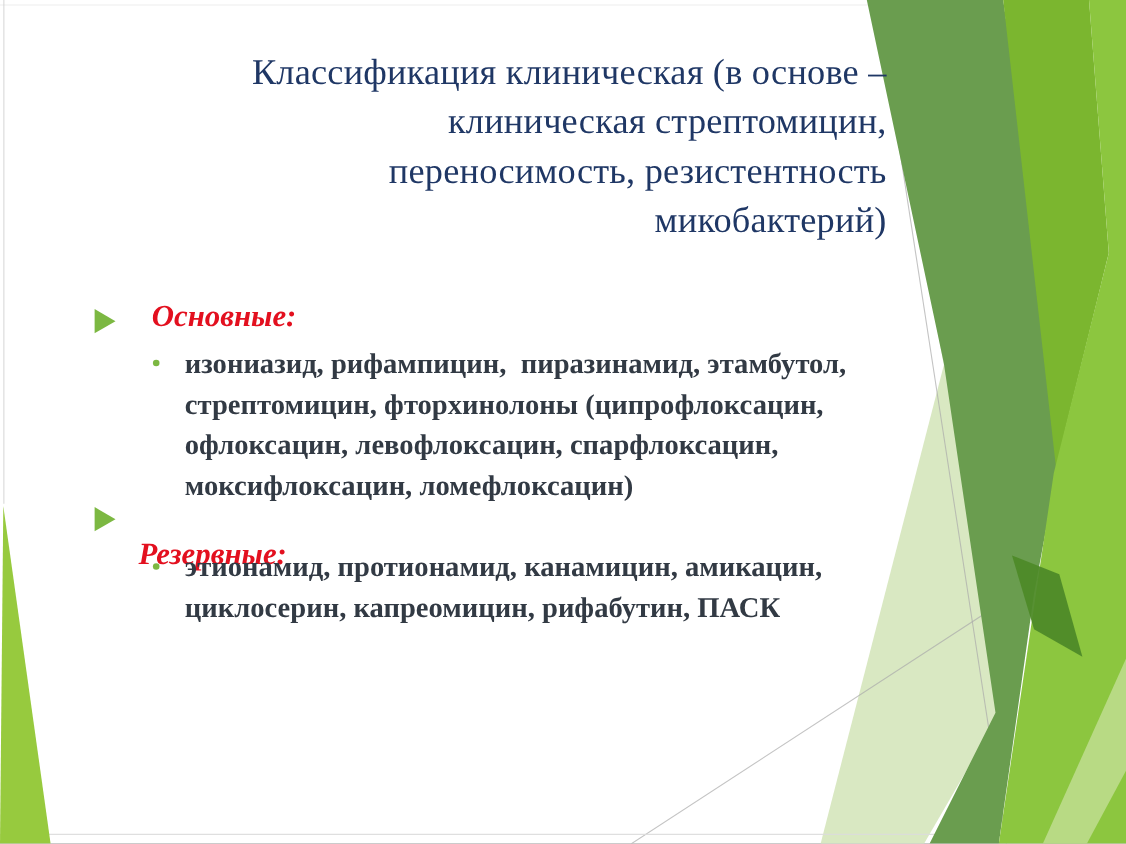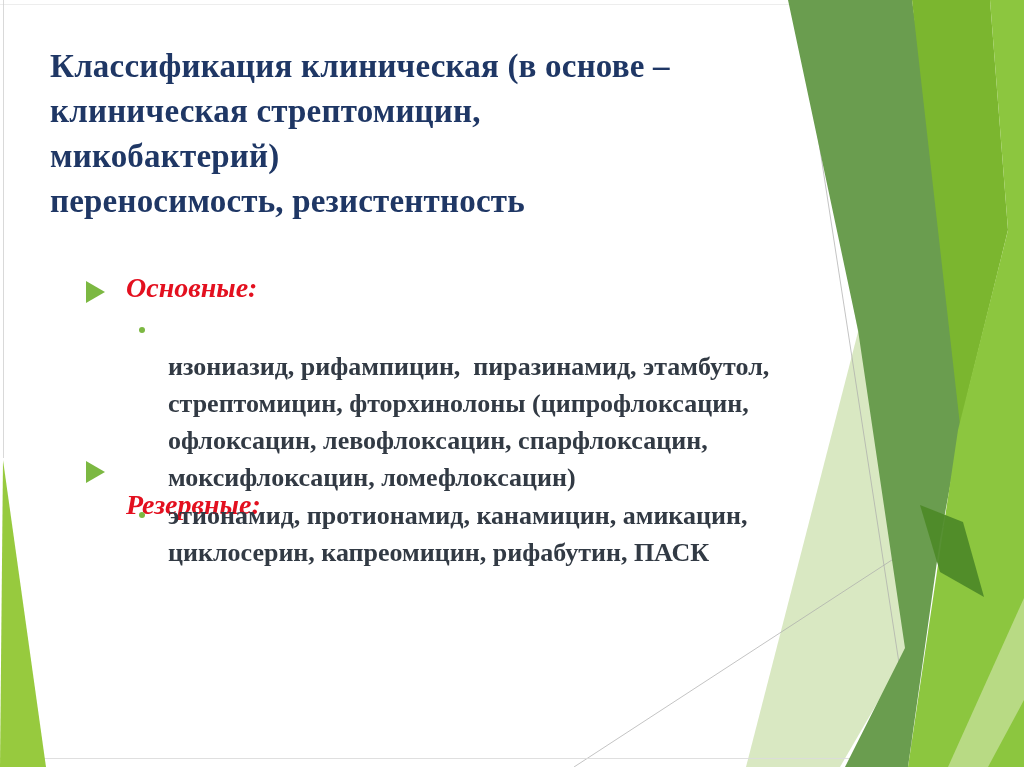--- a/index.html
+++ b/index.html
@@ -9,46 +9,46 @@
     --green-pale-band:#DCECD2; --green-corner:#97CA3E; --green-bottom-overlay:#BFDD90;
     --line-gray:#ABABAB; --background:#FFFFFF;
   }
   html,body{margin:0;padding:0;background:#888;}
   .slide{
     position:relative;width:1024px;height:767px;background:var(--background);
     overflow:hidden;font-family:"Liberation Serif","DejaVu Serif",serif;
   }
   .decor{position:absolute;inset:0;width:1024px;height:767px;}
   .title{
-    position:absolute;left:50px;top:44px;width:756px;text-align:left;
-    color:var(--navy);font-weight:bold;font-size:33px;line-height:45px;
+    position:absolute;left:50px;top:44px;width:756px;text-align:right;
+    color:var(--navy);font-weight:normal;font-size:33px;line-height:45px;
     letter-spacing:0.2px;z-index:2;
   }
   .title .tline{display:block;}
   .tri-bullet{
     position:absolute;left:86px;width:0;height:0;z-index:2;
     border-top:11px solid transparent;border-bottom:11px solid transparent;
     border-left:19px solid var(--green-bullet);
   }
   .tri-1{top:281px;} .tri-2{top:461px;}
   .lvl1-label{
     position:absolute;left:126px;z-index:2;color:var(--red);
     font-style:italic;font-weight:bold;font-size:28px;line-height:32px;
   }
-  .lbl-1{top:272px;} .lbl-2{top:452px;margin-top:37px;}
+  .lbl-1{top:272px;margin-left:12px;} .lbl-2{top:452px;margin-top:37px;}
   .dot-bullet{
     position:absolute;left:139px;width:6px;height:6px;border-radius:50%;
     background:var(--green-bullet);z-index:2;
   }
   .dot-1{top:327px;} .dot-2{top:512px;}
   .lvl2-text{
     position:absolute;left:168px;width:604px;z-index:2;color:var(--body-text);
     font-weight:bold;font-size:26px;line-height:37px;
   }
-  .itm-1{top:312px;margin-top:36px;} .itm-2{top:497px;}
+  .itm-1{top:312px;} .itm-2{top:497px;}
 </style>
 </head>
 <body>
 
 <div class="slide">
 
   <svg class="decor" viewBox="0 0 1024 767" xmlns="http://www.w3.org/2000/svg" aria-hidden="true">
 
     <line x1="0" y1="4.5" x2="1024" y2="4.5" style="stroke:#ededed;stroke-width:1"></line>
     <line x1="3.5" y1="0" x2="3.5" y2="458" style="stroke:#d0d0d0;stroke-width:1;opacity:.8"></line>
@@ -65,22 +65,22 @@
     <polygon points="990,0 1024,0 1024,767 908,767 958,430 1008,230" style="fill:var(--green-bright)"></polygon>
     <polygon points="920,505 963,522 984,597 940,572" style="fill:var(--green-dark-overlap);opacity:.95"></polygon>
     <polygon points="948,767 1024,598 1024,700 988,767" style="fill:var(--green-bottom-overlay);opacity:.85"></polygon>
 
     <polygon points="3,460 46,767 0,767" style="fill:var(--green-corner)"></polygon>
   </svg>
 
   <div class="title">
     <span class="tline">Классификация клиническая (в основе –</span>
     <span class="tline">клиническая стрептомицин,</span>
+    <span class="tline">переносимость, резистентность</span>
     <span class="tline">микобактерий)</span>
-    <span class="tline">переносимость, резистентность</span>
   </div>
 
   <span class="tri-bullet tri-1"></span>
   <div class="lvl1-label lbl-1">Основные:</div>
 
   <span class="dot-bullet dot-1"></span>
   <div class="lvl2-text itm-1">изониазид, рифампицин,&nbsp; пиразинамид, этамбутол, стрептомицин, фторхинолоны (ципрофлоксацин, офлоксацин, левофлоксацин, спарфлоксацин, моксифлоксацин, ломефлоксацин)</div>
 
   <span class="tri-bullet tri-2"></span>
   <div class="lvl1-label lbl-2">Резервные:</div>

